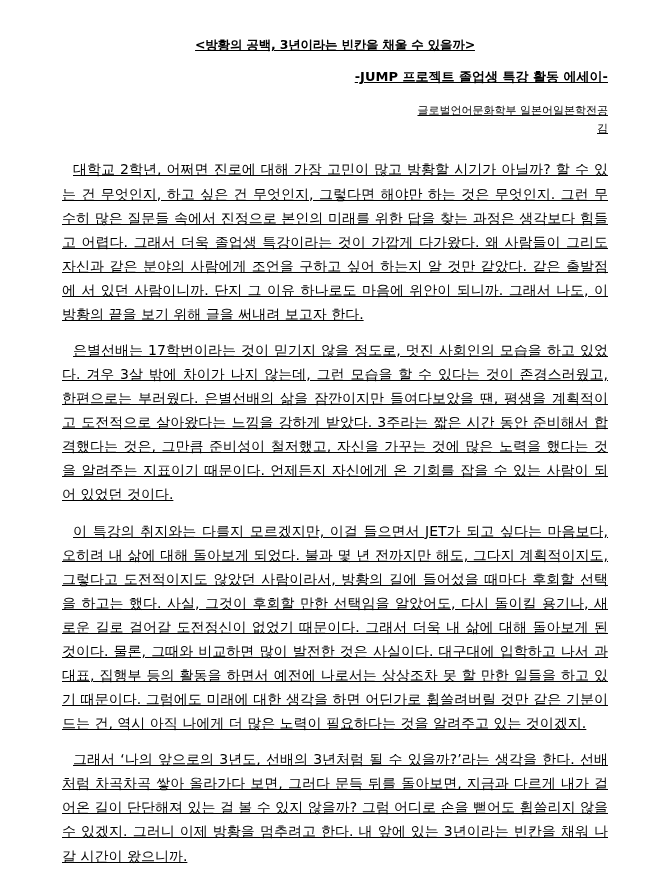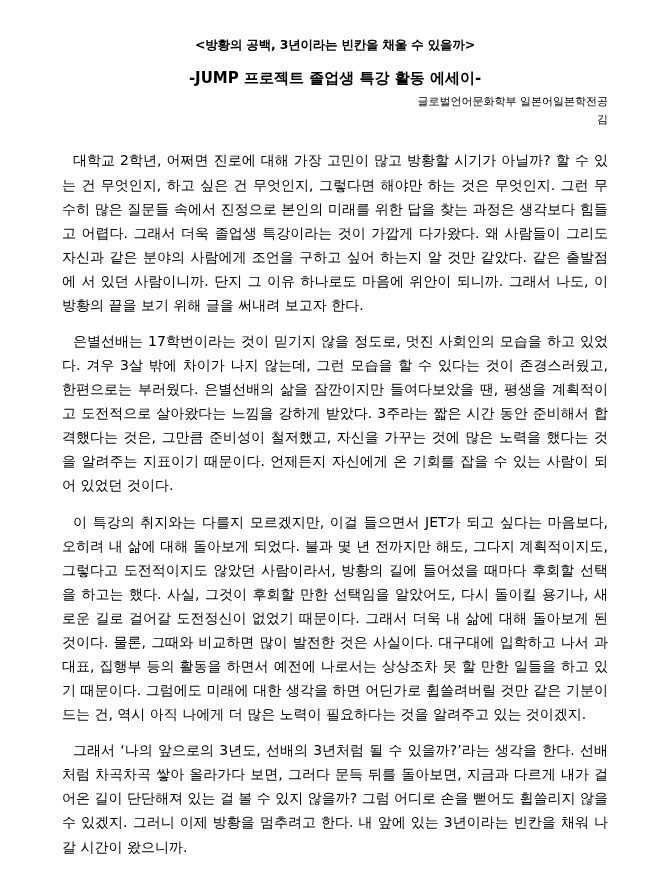--- a/index.html
+++ b/index.html
@@ -12,40 +12,41 @@
     height: 869px;
     font-family: "DejaVu Sans", "Liberation Sans", sans-serif;
     color: #000000;
     overflow: hidden;
   }
   .page {
     width: 670px;
     height: 869px;
     box-sizing: border-box;
     padding: 28px 62px 16px 62px;
+    text-decoration: underline;
   }
   .doc-title {
     text-align: center;
     font-size: 12.5px;
     font-weight: bold;
     letter-spacing: -0.2px;
     margin: 8px 0 0 0;
     line-height: 1.5;
   }
   .doc-subtitle {
-    text-align: center;
-    font-size: 15px;
+    text-align: right;
+    font-size: 13px;
     font-weight: bold;
     margin: 12px 0 0 0;
     line-height: 1.5;
   }
   .byline {
     text-align: right;
     font-size: 11px;
-    margin: 4px 0 0 0;
+    margin: 16px 0 0 0;
     line-height: 1.6;
   }
   .byline-line {
     display: block;
   }
   .body-block {
     margin-top: 20px;
   }
   p.para {
     font-size: 14px;

